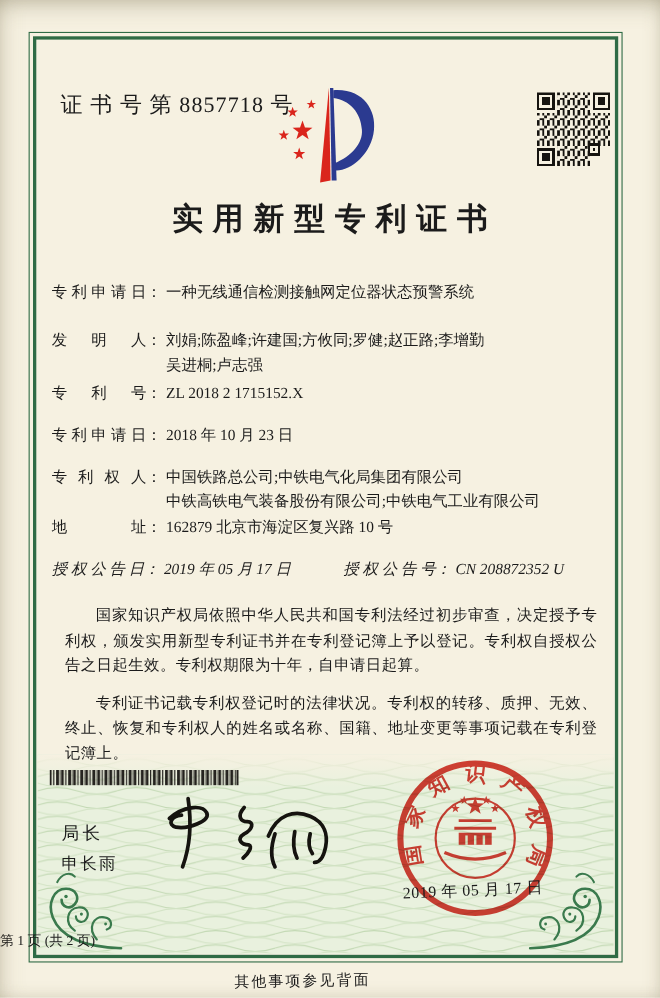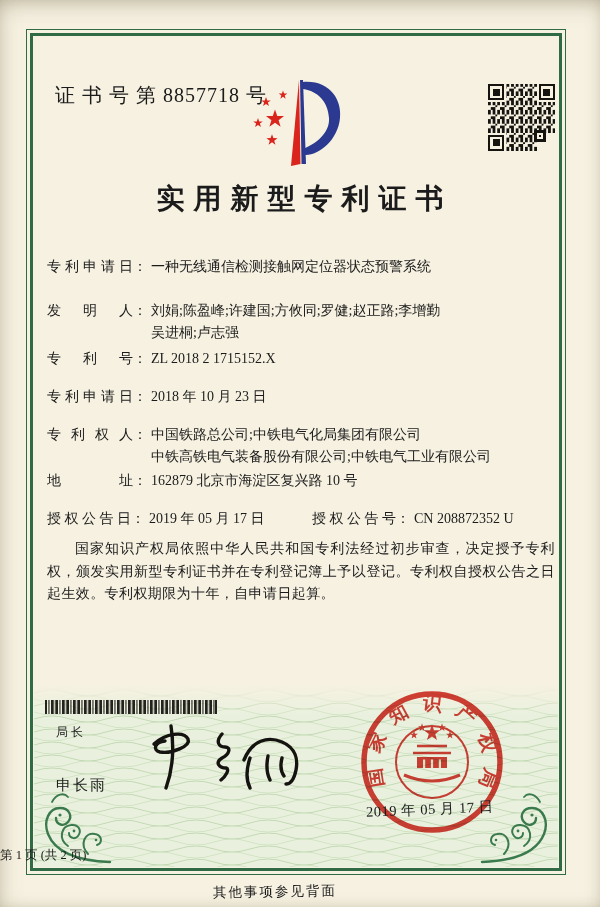--- a/index.html
+++ b/index.html
@@ -19,34 +19,34 @@
   .cert-no{position:absolute;left:55px;top:82px;font-size:20px;letter-spacing:1px;}
   .logo{position:absolute;left:246px;top:76px;width:100px;height:92px;}
   .qr{position:absolute;left:488px;top:84px;width:67px;height:67px;}
   .doc-title{position:absolute;left:0;top:180px;width:600px;text-align:center;
     font-size:28px;font-weight:700;letter-spacing:9px;text-indent:9px;}
   .frow{position:absolute;left:47px;width:510px;display:flex;align-items:flex-start;
     font-size:14px;line-height:22px;}
   .flabel{display:inline-block;width:86px;text-align:justify;text-align-last:justify;white-space:nowrap;}
   .fcolon{display:inline-block;margin-right:4px;}
   .fval{flex:1;}
-  .grant-pair{display:flex;align-items:flex-end;}
+  .grant-pair{display:flex;align-items:flex-end;font-style:italic;}
   .grant-pair .flabel{width:84px;}
   .paras{position:absolute;left:47px;top:538px;width:508px;font-size:14px;line-height:22.5px;
     text-align:justify;letter-spacing:.4px;}
-  .paras p{text-indent:2em;margin:0;}
+  .paras p{text-indent:2em;margin:12px;}
   .band{position:absolute;left:34px;top:686px;width:524px;height:181px;background:var(--band_green);overflow:hidden;}
   .band-fade{position:absolute;left:0;top:0;width:100%;height:30px;
     background:linear-gradient(to bottom,var(--paper),rgba(246,241,225,0));}
   .waves{position:absolute;inset:0;}
   .corner{position:absolute;bottom:1px;width:78px;height:82px;}
   .corner.left{left:0;}
   .corner.right{right:0;transform:scaleX(-1);}
   .barcode{position:absolute;left:45px;top:700px;width:172px;height:14px;}
-  .director-title{position:absolute;left:56px;top:724px;font-size:12px;letter-spacing:3px;}
+  .director-title{position:absolute;left:56px;top:748px;font-size:16px;letter-spacing:3px;}
   .director-name{position:absolute;left:56px;top:776px;font-size:15px;letter-spacing:2px;}
   .signature{position:absolute;left:138px;top:718px;width:170px;height:92px;}
   .seal{position:absolute;left:356px;top:686px;width:152px;height:152px;mix-blend-mode:multiply;opacity:.93;}
   .seal-date{position:absolute;left:366px;top:800px;font-size:14.5px;letter-spacing:.5px;transform:rotate(-2.5deg);}
   .page-info{position:absolute;left:0;top:847px;width:600px;text-align:left;font-size:12.5px;}
   .back-note{position:absolute;left:213px;top:883px;font-size:13.5px;letter-spacing:2px;transform:rotate(-1deg);}
 </style>
 </head>
 <body>
 
@@ -198,20 +198,21 @@
   </div>
   <div class="grant-pair">
     <span class="flabel">授权公告号</span>
       <span class="fcolon">：</span>
     <div>CN 208872352 U</div>
   </div>
 </div>
 
 <div class="paras">
   <p>国家知识产权局依照中华人民共和国专利法经过初步审查，决定授予专利权，颁发实用新型专利证书并在专利登记簿上予以登记。专利权自授权公告之日起生效。专利权期限为十年，自申请日起算。</p>
+  <p>专利证书记载专利权登记时的法律状况。专利权的转移、质押、无效、终止、恢复和专利权人的姓名或名称、国籍、地址变更等事项记载在专利登记簿上。</p>
 </div>
 
 <svg class="barcode" viewBox="0 0 172 14" xmlns="http://www.w3.org/2000/svg" preserveAspectRatio="none">
   <defs>
     <pattern id="bc" width="11" height="14" patternUnits="userSpaceOnUse">
       <rect x="0" y="0" width="2" height="14" fill="#24221e"></rect>
       <rect x="3.4" y="0" width="1.1" height="14" fill="#24221e"></rect>
       <rect x="6" y="0" width="2.7" height="14" fill="#24221e"></rect>
       <rect x="9.8" y="0" width="0.9" height="14" fill="#24221e"></rect>
     </pattern>

